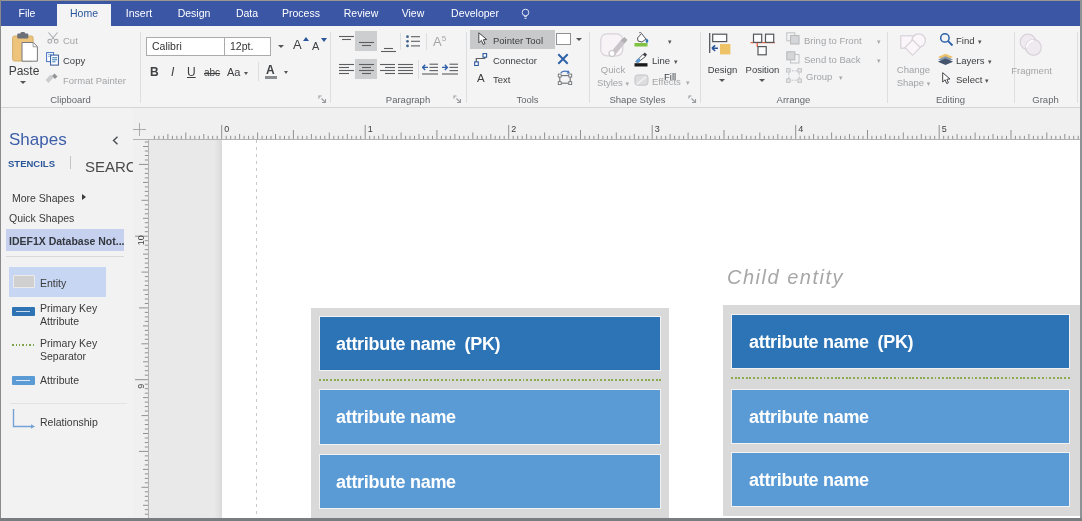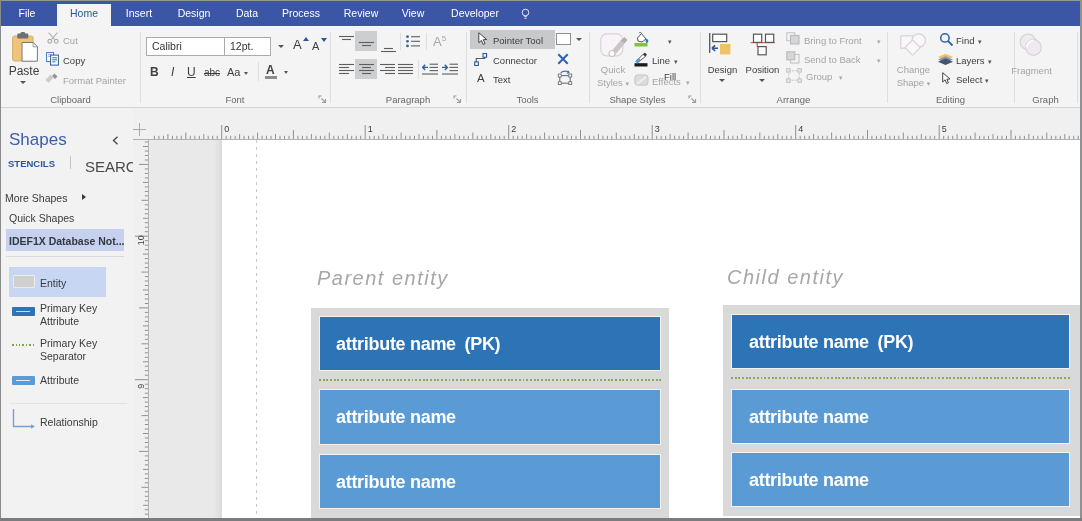--- a/index.html
+++ b/index.html
@@ -45,21 +45,20 @@
     <div class="ab" style="left:1px;top:107px;width:1080px;height:1px;background:#d2d4d6;"></div>
     <div class="ab rsep" style="left:140px;"></div>
     <div class="ab rsep" style="left:330px;"></div>
     <div class="ab rsep" style="left:466px;"></div>
     <div class="ab rsep" style="left:589px;"></div>
     <div class="ab rsep" style="left:700px;"></div>
     <div class="ab rsep" style="left:887px;"></div>
     <div class="ab rsep" style="left:1014px;"></div>
     <div class="ab rsep" style="left:1077px;"></div>
     <div class="ab rlbl" style="left:1px;width:139px;">Clipboard</div>
-    <div class="ab rlbl" style="left:140px;width:190px;">Font</div>
     <div class="ab rlbl" style="left:340px;width:136px;">Paragraph</div>
     <div class="ab rlbl" style="left:466px;width:123px;">Tools</div>
     <div class="ab rlbl" style="left:589px;width:97px;">Shape Styles</div>
     <div class="ab rlbl" style="left:700px;width:187px;">Arrange</div>
     <div class="ab rlbl" style="left:887px;width:127px;">Editing</div>
     <div class="ab rlbl" style="left:1014px;width:63px;">Graph</div>
     <svg class="ab" style="left:318px;top:95px;" width="9" height="9" viewBox="0 0 9 9">
 <path d="M1 3.5 L1 1 L3.5 1" fill="none" stroke="#9a9c9e" stroke-width="1.1"></path>
 <path d="M3.5 3.5 L7.5 7.5 M7.5 4 L7.5 7.5 L4 7.5" fill="none" stroke="#9a9c9e" stroke-width="1.1"></path>
     </svg>
@@ -309,21 +308,21 @@
     </svg>
     <div class="ab gbb-lbl" style="left:1005px;top:65px;width:53px;">Fragment</div>
 <div class="ab" style="left:1px;top:108px;width:132px;height:413px;background:#f2f2f3;"></div>
     <div class="ab" style="left:9px;top:130px;font-size:17px;color:#3c5da8;">Shapes</div>
     <svg class="ab" style="left:112px;top:136px;" width="7" height="9" viewBox="0 0 7 9">
 <path d="M5.5 0.8 L1.5 4.5 L5.5 8.2" fill="none" stroke="#4a4c4e" stroke-width="1.4"></path>
     </svg>
     <div class="ab" style="left:8px;top:158px;font-size:9.5px;font-weight:bold;color:#2b579a;">STENCILS</div>
     <div class="ab" style="left:70px;top:156px;width:1px;height:13px;background:#c5c5c5;"></div>
     <div class="ab" style="left:85px;top:158px;font-size:15px;color:#4a4a4a;">SEARCH</div>
-    <div class="ab sidetxt" style="left:5px;top:192px;">More Shapes</div>
+    <div class="ab sidetxt" style="left:12px;top:192px;">More Shapes</div>
     <div class="ab" style="left:82px;top:194px;width:0;height:0;border-top:3.5px solid transparent;border-bottom:3.5px solid transparent;border-left:4.5px solid #3a3a3a;"></div>
     <div class="ab sidetxt" style="left:9px;top:212px;">Quick Shapes</div>
     <div class="ab" style="left:6px;top:229px;width:118px;height:22px;background:#c5d1ee;"></div>
     <div class="ab sidetxt" style="left:9px;top:235px;font-weight:bold;color:#33373e;">IDEF1X Database Not...</div>
     <div class="ab" style="left:6px;top:256px;width:118px;height:1px;background:#d9d9d9;"></div>
     <div class="ab" style="left:9px;top:267px;width:97px;height:30px;background:#c7d6f2;"></div>
     <div class="ab" style="left:13px;top:275px;width:22px;height:13px;background:#d0d0d0;border:1px solid #ebebeb;border-radius:1px;"></div>
     <div class="ab sidetxt" style="left:40px;top:277px;">Entity</div>
     <div class="ab" style="left:12px;top:307px;width:23px;height:9px;background:#2e74b5;border-radius:1px;"></div>
     <div class="ab" style="left:16px;top:311px;width:14px;height:1px;background:rgba(255,255,255,.75);"></div>
@@ -649,21 +648,20 @@
       <line x1="10.5" y1="347.3" x2="17" y2="347.3"></line>
       <line x1="13.8" y1="351.8" x2="17" y2="351.8"></line>
       <line x1="13.8" y1="356.3" x2="17" y2="356.3"></line>
       <line x1="13.8" y1="360.8" x2="17" y2="360.8"></line>
       <line x1="12.0" y1="365.3" x2="17" y2="365.3"></line>
       <line x1="13.8" y1="369.7" x2="17" y2="369.7"></line>
       <line x1="13.8" y1="374.2" x2="17" y2="374.2"></line>
       <text transform="translate(13 105.2) rotate(-90)">10</text>
       <text transform="translate(13 248.7) rotate(-90)">9</text>
     </svg>
-<div class="ab" style="left:317px;top:267px;font-size:20px;font-style:italic;color:#a7a7a7;letter-spacing:1.5px;">Parent entity</div>
     <div class="ab" style="left:727px;top:266px;font-size:20px;font-style:italic;color:#a7a7a7;letter-spacing:1.5px;">Child entity</div>
     <div class="ab" style="left:311px;top:308px;width:358px;height:210px;background:#d9d9d9;"></div>
     <div class="erow" style="left:319px;top:316px;width:342px;height:55px;background:#2d74b6;">
       <span style="left:16px;">attribute name (PK)</span>
     </div>
     <div class="ab" style="left:319px;top:379px;width:342px;height:2px;background:repeating-linear-gradient(90deg,#8cab4e 0 1.9px,transparent 1.9px 3.7px);"></div>
     <div class="erow" style="left:319px;top:389px;width:342px;height:56px;">
       <span style="left:16px;">attribute name</span>
     </div>
     <div class="erow" style="left:319px;top:454px;width:342px;height:55px;">

